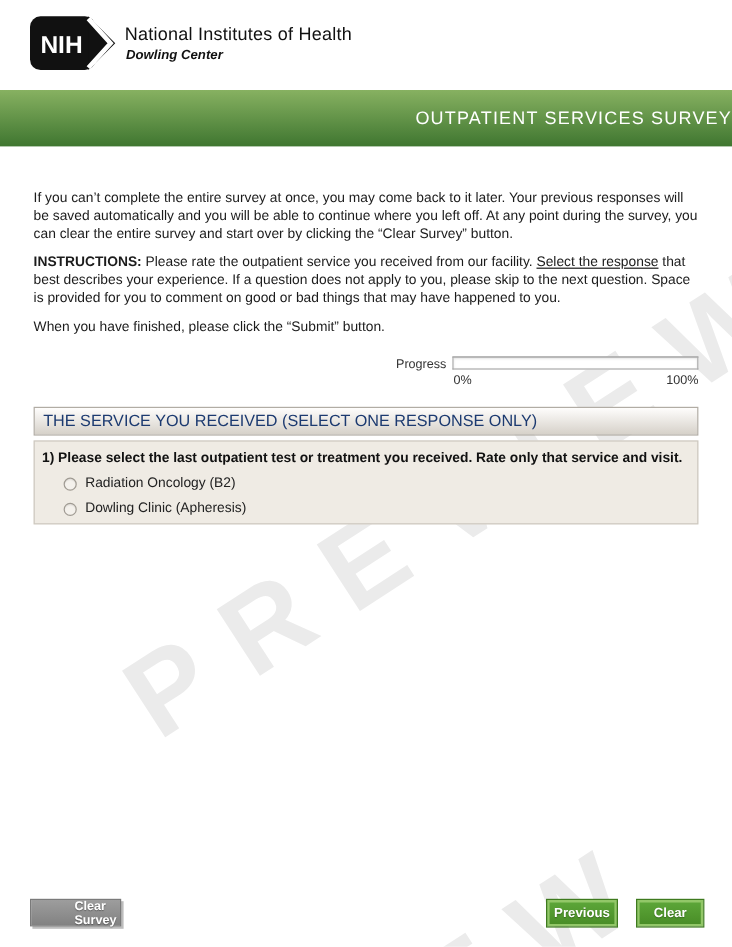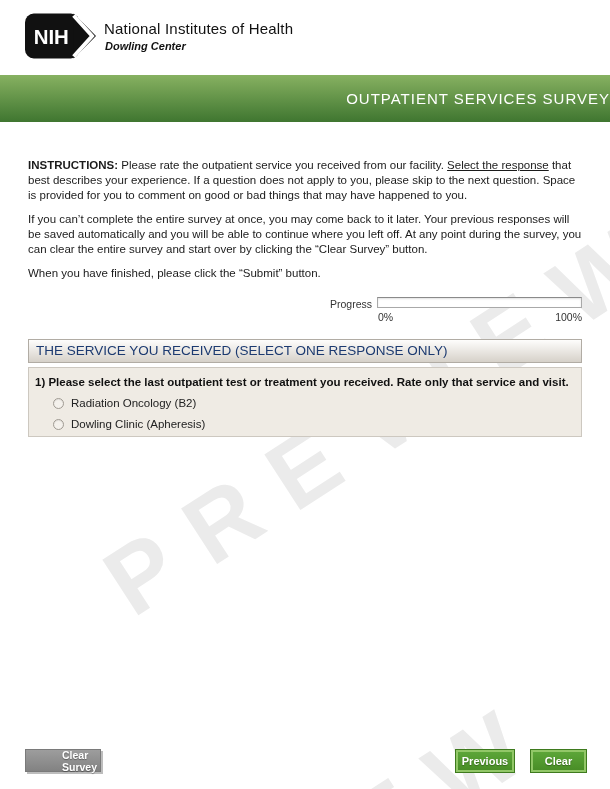--- a/index.html
+++ b/index.html
@@ -90,22 +90,22 @@
       <div class="org-name">National Institutes of Health</div>
       <div class="division">Dowling Center</div>
     </div>
   </div>
 
   <div class="banner">
     <div class="banner-title">OUTPATIENT SERVICES SURVEY</div>
   </div>
 
   <div class="instructions">
+    <p>If you can’t complete the entire survey at once, you may come back to it later. Your previous responses will be saved automatically and you will be able to continue where you left off. At any point during the survey, you can clear the entire survey and start over by clicking the “Clear Survey” button.</p>
     <p><span class="bold">INSTRUCTIONS:</span><span> Please rate the outpatient service you received from our facility. </span><span class="underline">Select the response</span><span> that best describes your experience. If a question does not apply to you, please skip to the next question. Space is provided for you to comment on good or bad things that may have happened to you.</span></p>
-    <p>If you can’t complete the entire survey at once, you may come back to it later. Your previous responses will be saved automatically and you will be able to continue where you left off. At any point during the survey, you can clear the entire survey and start over by clicking the “Clear Survey” button.</p>
     <p class="p3">When you have finished, please click the “Submit” button.</p>
   </div>
 
   <div class="progress-label">Progress</div>
   <div class="progress-track">
     <div class="progress-fill" style="width: 0%;"></div>
   </div>
   <div class="progress-min">0%</div>
   <div class="progress-max">100%</div>
 

